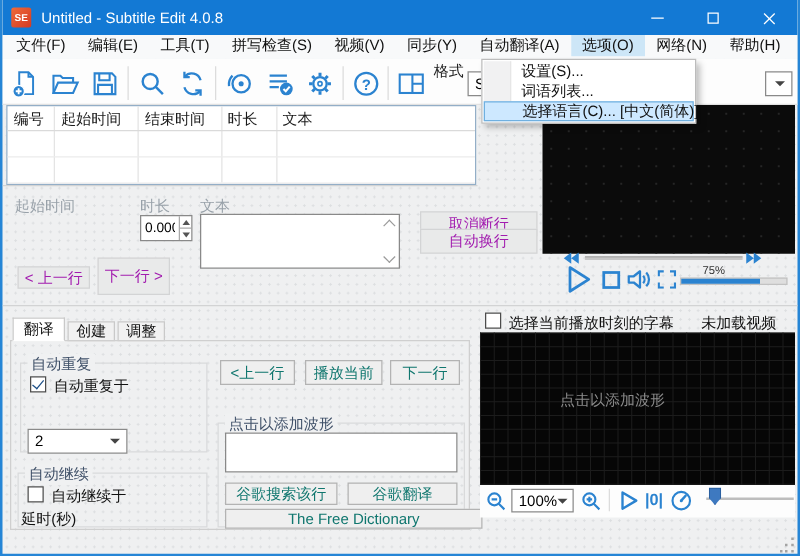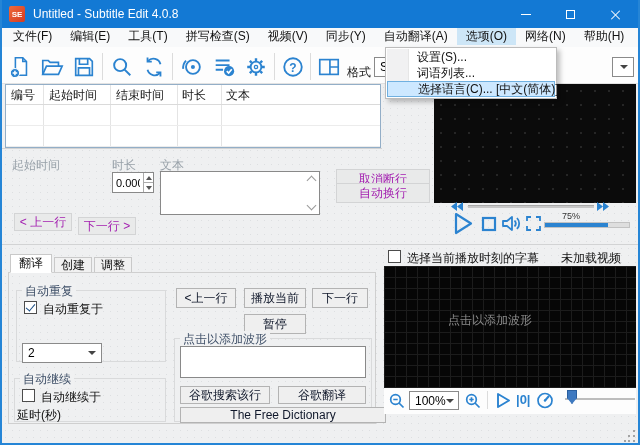--- a/index.html
+++ b/index.html
@@ -30,21 +30,21 @@
   .menubar{ position:absolute; left:0; top:28px; width:100%; height:19px; background:#f8f9fa;
     display:flex; align-items:flex-start; padding-left:2px; }
   .menu-item{ padding:0 9px; display:flex; align-items:center; white-space:nowrap; }
   .menu-item.open{ background:#cde6f7; }
 
   
   .toolbar{ position:absolute; left:0; top:47px; width:100%; height:37px; background:#fdfdfd; border-bottom:1px solid #e2e2e2; }
   .tbtn{ position:absolute; top:55px; width:24px; height:24px; }
   .tbtn svg{ width:100%; height:100%; }
   .tsep{ position:absolute; top:53px; width:1px; height:27px; background:#dcdcdc; }
-  .tlabel{ position:absolute; top:64px; color:#222; }
+  .tlabel{ position:absolute; top:49px; color:#222; }
 
   .combo{ position:absolute; background:#fff; border:1px solid #8a8a8a; display:flex; align-items:center; padding-left:5px; color:#000; }
   .combo .arr{ margin-left:auto; margin-right:5px; width:0; height:0;
     border-left:4px solid transparent; border-right:4px solid transparent; border-top:4px solid #444; }
 
   
   .ctx-menu{ position:absolute; left:383px; top:47px; width:172px; background:#fff; border:1px solid #bcbcbc;
     box-shadow:3px 3px 5px rgba(0,0,0,.25); z-index:60; padding:1px; }
   .ctx-gutter{ position:absolute; left:1px; top:1px; bottom:1px; width:22px; background:#f1f1f2; border-right:1px solid #e6e6e6; }
   .ctx-item{ position:relative; height:16px; line-height:16px; padding-left:30px; white-space:nowrap; }
@@ -66,21 +66,21 @@
   .spin i{ flex:1; display:flex; align-items:center; justify-content:center; }
   .spin i:first-child{ border-bottom:1px solid #ababab; }
   .tri-up{ width:0; height:0; border-left:3px solid transparent; border-right:3px solid transparent; border-bottom:4px solid #555; }
   .tri-dn{ width:0; height:0; border-left:3px solid transparent; border-right:3px solid transparent; border-top:4px solid #555; }
   textarea{ position:absolute; background:#fff; border:1px solid #898989; resize:none; outline:none;
     font-family:"Liberation Sans","DejaVu Sans",sans-serif; font-size:12px; padding:2px 4px; }
   .chev{ position:absolute; width:7px; height:7px; border:solid #9a9a9a; border-width:0 0 1.6px 1.6px; }
   .chev.up{ transform:rotate(135deg);} .chev.dn{ transform:rotate(-45deg);}
 
   .btn{ position:absolute; display:flex; align-items:center; justify-content:center; background:#efefef;
-    border:1px solid #b3b3b3; color:#0f172a; white-space:nowrap; font-size:12px; }
+    border:1px solid #b3b3b3; color:#0f766e; white-space:nowrap; font-size:12px; }
   .btn.disabled{ background:#e9eaea; border-color:#d3d4d5; color:#a21caf; }
 
   
   .tab{ position:absolute; display:flex; align-items:center; justify-content:center; border:1px solid #c9c9c9; background:#f1f1f1; }
   .tab.active{ background:#fff; border-bottom-color:#fff; z-index:5; }
   .tabpage{ position:absolute; left:6px; top:272px; width:368px; height:152px; border:1px solid #cfcfcf; }
 
   .groupbox{ position:absolute; border:1px solid #d9dadb; }
   .gb-label{ position:absolute; top:-8px; left:5px; background:#f0f1f2; padding:0 3px; color:#3f5068; white-space:nowrap; }
 
@@ -289,21 +289,21 @@
         </i>
       </span>
   </div>
   <span class="lbl" style="left:158px; top:157px;">文本</span>
   <textarea style="left: 158px; top: 171px; width: 160px; height: 44px;" value=""></textarea>
   <span class="chev up" style="left:306px; top:177px;"></span>
   <span class="chev dn" style="left:306px; top:202px;"></span>
   <div class="btn disabled" style="left:334px; top:169px; width:94px; height:20px;">取消断行</div>
   <div class="btn disabled" style="left:334px; top:183px; width:94px; height:20px;">自动换行</div>
   <div class="btn disabled" style="left:12px; top:213px; width:58px; height:18px;">&lt; 上一行</div>
-  <div class="btn disabled" style="left:76px; top:217px; width:58px; height:18px;">下一行 &gt;</div>
+  <div class="btn disabled" style="left:76px; top:206px; width:58px; height:30px;">下一行 &gt;</div>
 
   <div class="hairline" style="left:0; top:244px; width:640px;"></div>
 
   <div class="tab active" style="left:8px; top:254px; width:42px; height:19px;">翻译</div>
   <div class="tab" style="left:52px; top:257px; width:38px; height:16px;">创建</div>
   <div class="tab" style="left:92px; top:257px; width:38px; height:16px;">调整</div>
   <div class="tabpage"></div>
 
   <div class="groupbox" style="left:14px; top:290px; width:150px; height:72px;">
     <span class="gb-label">自动重复</span>
@@ -318,21 +318,20 @@
   <div class="groupbox" style="left:12px; top:378px; width:152px; height:44px;">
     <span class="gb-label">自动继续</span>
   </div>
   <span class="cb" style="left:20px; top:389px;"></span>
   <span class="lbl black" style="left:39px; top:389px;">自动继续于</span>
   <span class="lbl black" style="left:15px; top:407px;">延时(秒)</span>
 
   <div class="btn" style="left:174px; top:288px; width:60px; height:20px;">&lt;上一行</div>
   <div class="btn" style="left:242px; top:288px; width:62px; height:20px;">播放当前</div>
   <div class="btn" style="left:310px; top:288px; width:56px; height:20px;">下一行</div>
-  <div class="btn" style="left:242px; top:314px; width:62px; height:20px;">暂停</div>
 
   <div class="groupbox" style="left:172px; top:338px; width:198px; height:84px;">
     <span class="gb-label">点击以添加波形</span>
   </div>
   <textarea style="left: 178px; top: 346px; width: 186px; height: 32px;" value=""></textarea>
   <div class="btn" style="left:178px; top:386px; width:90px; height:18px;">谷歌搜索该行</div>
   <div class="btn" style="left:276px; top:386px; width:88px; height:18px;">谷歌翻译</div>
   <div class="btn" style="left:178px; top:407px; width:206px; height:16px;">The Free Dictionary</div>
 
   <span class="cb" style="left:386px; top:250px;"></span>

